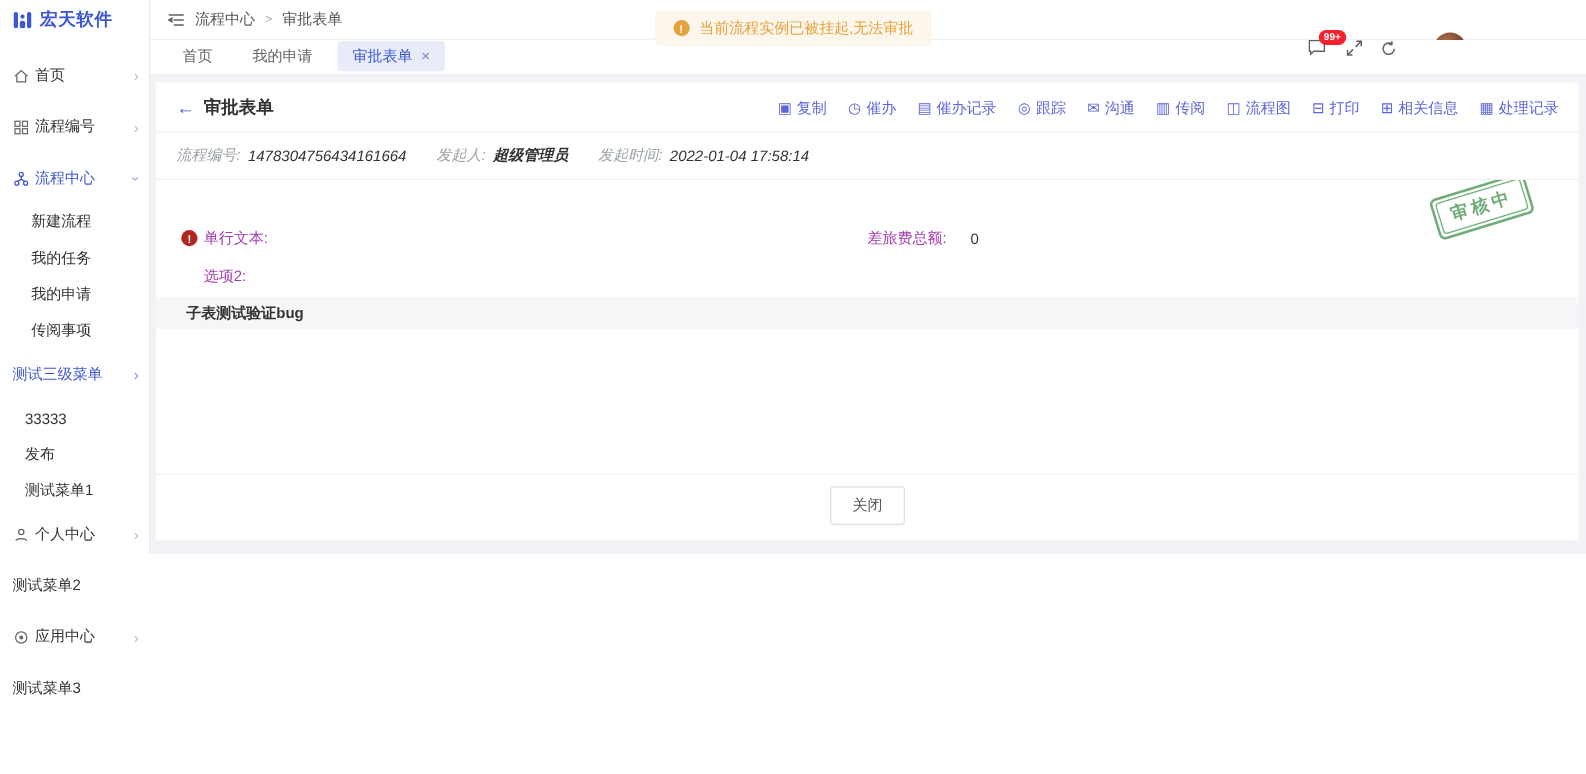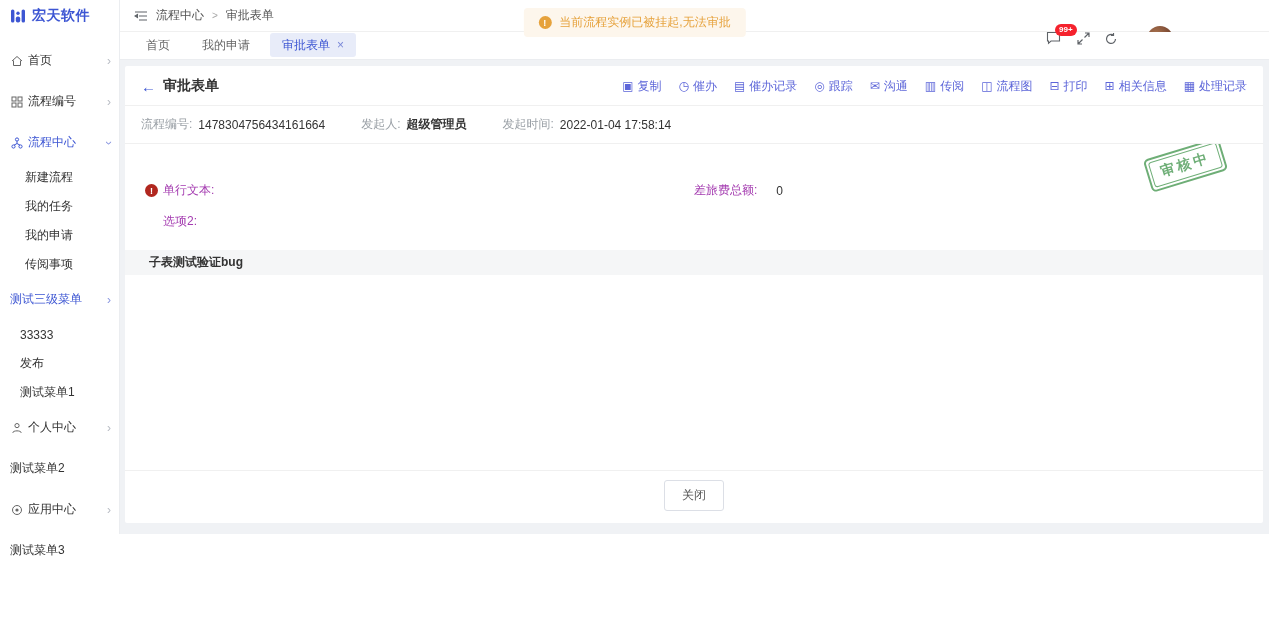--- a/index.html
+++ b/index.html
@@ -1,18 +1,18 @@
 <!DOCTYPE html>
 <html style="--accent: #3d56d3; --toolbar_text: #5d66d9; --warning_text: #e6a23c; --warning_bg: #fdf6ec; --stamp_green: #55a05f; --label_purple: #a43bb0; --required_red: #b1271f; --badge_red: #f5222d;"><head>
 <meta charset="utf-8">
 <style>
   * { margin:0; padding:0; box-sizing:border-box; }
   html,body { width:1269px; height:619px; overflow:hidden; background:#fff;
     font-family:"Liberation Sans","DejaVu Sans",sans-serif; font-size:12px; color:#333; }
-  .app { position:relative; width:1269px; height:534px; display:flex; }
+  .app { position:relative; width:1269px; height:443px; display:flex; }
 
   
   .sidebar { width:120px; height:100%; background:#fff; border-right:1px solid #ebedf0; flex:0 0 120px; }
   .logo-row { height:32px; display:flex; align-items:center; gap:6px; padding-left:10px; }
   .logo-mark { width:16px; height:16px; flex:0 0 16px; }
   .logo-text { color:var(--accent); font-size:14px; font-weight:bold; letter-spacing:0.5px; }
   .nav { padding-top:8px; }
   .nv { display:flex; align-items:center; cursor:pointer; color:#333; }
   .nv .nav-label { flex:1 1 auto; }
   .lvl1 { height:41px; padding:0 8px 0 10px; gap:5px; }
@@ -53,21 +53,21 @@
   .card { background:#fff; height:100%; border-radius:2px; display:flex; flex-direction:column; }
 
   .card-head { display:flex; align-items:center; padding:11px 16px 10px 16px; border-bottom:1px solid #f0f0f0; }
   .back { display:flex; align-items:center; gap:7px; cursor:pointer; }
   .back-arrow { color:var(--accent); font-size:15px; line-height:1; }
   .back-title { font-size:14px; font-weight:bold; color:#333; }
   .toolbar { margin-left:auto; display:flex; align-items:center; gap:17px; }
   .tool { display:flex; align-items:center; gap:4px; color:var(--toolbar_text); cursor:pointer; }
   .tool .tglyph { font-size:12px; }
 
-  .meta-row { display:flex; align-items:flex-start; gap:36px; padding:10px 16px; border-bottom:1px solid #f0f0f0; }
+  .meta-row { display:flex; align-items:flex-start; gap:24px; padding:10px 16px; border-bottom:1px solid #f0f0f0;font-style:italic; }
   .meta-pair { display:flex; align-items:center; gap:6px; }
   .meta-label { color:#9aa0a6; }
   .meta-value { color:#333; }
   .meta-value.bold { font-weight:bold; }
 
   .form-area { position:relative; flex:1 1 auto; display:flex; flex-direction:column; min-height:0; overflow:hidden; }
   .doc-title { text-align:center; font-size:16px; font-weight:bold; color:#333; margin-top:24px; }
   .stamp { position:absolute; top:4px; right:38px; transform:rotate(-17deg); color:var(--stamp_green);
     border:2px solid var(--stamp_green); border-radius:5px; padding:2px; opacity:0.85; }
   .stamp-inner { border:1px solid var(--stamp_green); border-radius:3px; padding:3px 9px; font-size:14px;
@@ -75,21 +75,21 @@
   .fields { margin-top:38px; padding:0 16px; }
   .field-row { display:flex; }
   .field { display:flex; align-items:center; gap:5px; }
   .field-left { width:50%; padding-left:4px; }
   .field-label { color:var(--label_purple); }
   .field-value { color:#333; margin-left:14px; }
   .req { width:13px; height:13px; border-radius:50%; background:var(--required_red); color:#fff;
     font-size:9px; font-weight:bold; display:flex; align-items:center; justify-content:center; flex:0 0 13px; }
   .row2 { margin-top:14px; padding-left:22px; }
 
-  .section-bar { margin-top:20px; background:#f5f6f7; padding:4px 24px; font-weight:bold; color:#333; }
+  .section-bar { margin-top:8px; background:#f5f6f7; padding:4px 24px; font-weight:bold; color:#333; }
   .sub-table { margin:8px 16px 0 16px; display:grid; grid-template-columns:12% 20% 20% 19% 29%; column-gap:2px; }
   .th { background:#f7f8fa; text-align:center; padding:9px 4px; color:#c2c6ce; }
   .th.strong { color:#333; font-weight:bold; }
   .table-body { flex:1 1 auto; }
 
   .card-foot { border-top:1px solid #f0f0f0; padding:9px 0 12px 0; display:flex; justify-content:center; }
   .close-btn { background:#fff; border:1px solid #dcdfe6; border-radius:3px; padding:6px 17px; color:#555;
     font-size:12px; cursor:pointer; font-family:inherit; }
 
   

